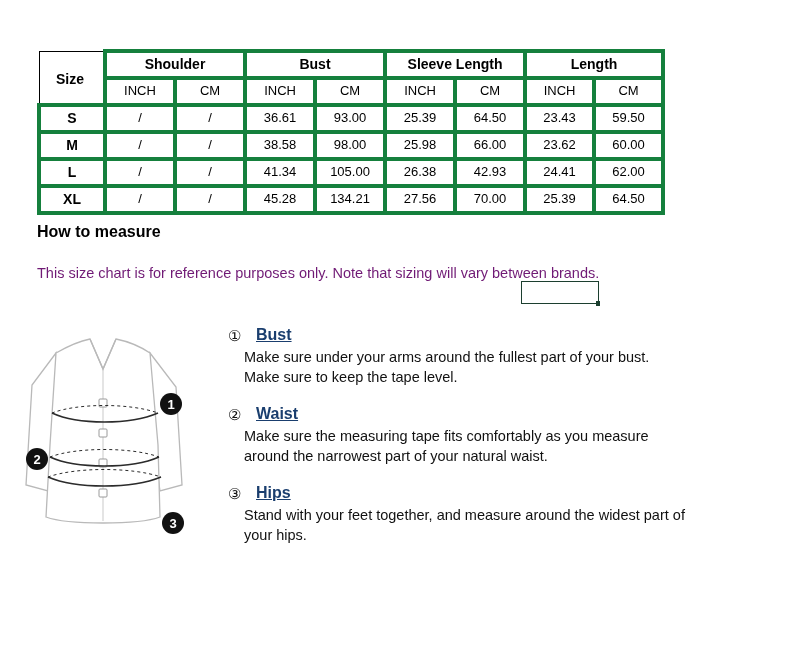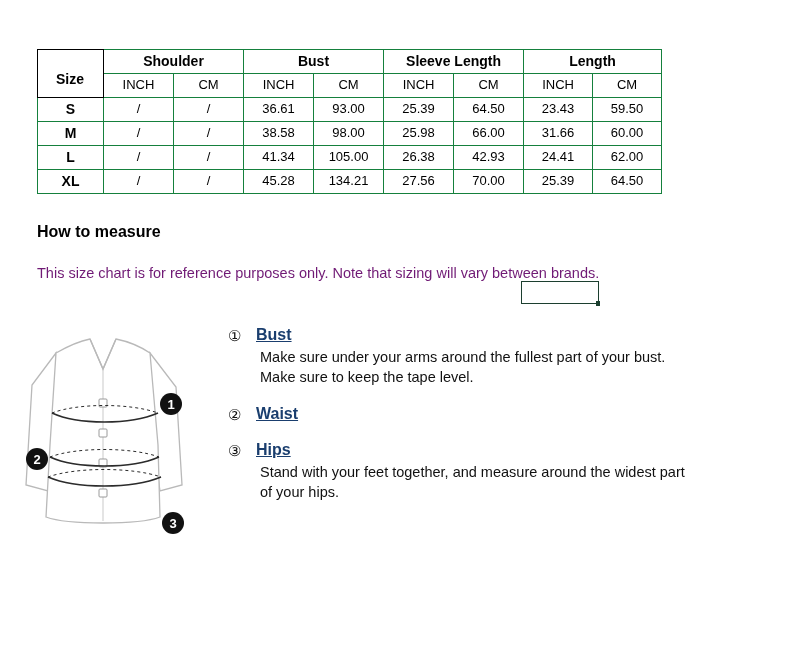--- a/index.html
+++ b/index.html
@@ -23,21 +23,21 @@
     top: 49px;
     width: 624px;
   }
   table.size-chart {
     border-collapse: collapse;
     width: 100%;
     table-layout: fixed;
   }
   table.size-chart th,
   table.size-chart td {
-    border: 1px solid #15803d;
+    border: 4px solid #15803d;
     text-align: center;
     font-size: 13px;
     font-family: "Liberation Sans", sans-serif;
     padding: 2px 0 3px 0;
     height: 18px;
     line-height: 16px;
   }
   table.size-chart th.group {
     font-weight: bold;
     font-size: 14px;
@@ -118,21 +118,21 @@
   }
   .measure-head {
     margin-left: 28px;
     font-size: 16px;
     font-weight: bold;
     color: #1a3e6e;
     text-decoration: underline;
     display: inline-block;
   }
   .measure-body {
-    margin-left: 32px;
+    margin-left: 16px;
     font-size: 14.5px;
     line-height: 20px;
     color: #111;
     margin-top: 3px;
   }
 </style>
 </head>
 <body>
 
 <div class="size-table-wrap">
@@ -180,21 +180,21 @@
         <td>59.50</td>
       </tr>
       <tr>
         <td class="sizelabel">M</td>
         <td>/</td>
         <td>/</td>
         <td>38.58</td>
         <td>98.00</td>
         <td>25.98</td>
         <td>66.00</td>
-        <td>31.66</td>
+        <td>23.62</td>
         <td>60.00</td>
       </tr>
       <tr>
         <td class="sizelabel">L</td>
         <td>/</td>
         <td>/</td>
         <td>41.34</td>
         <td>105.00</td>
         <td>26.38</td>
         <td>42.93</td>
@@ -270,20 +270,21 @@
 
   <div class="measure-item">
     <span class="measure-num">①</span>
     <span class="measure-head">Bust</span>
     <div class="measure-body">Make sure under your arms around the fullest part of your bust. Make sure to keep the tape level.</div>
   </div>
 
   <div class="measure-item">
     <span class="measure-num">②</span>
     <span class="measure-head">Waist</span>
+    <div class="measure-body">Make sure the measuring tape fits comfortably as you measure around the narrowest part of your natural waist.</div>
   </div>
 
   <div class="measure-item">
     <span class="measure-num">③</span>
     <span class="measure-head">Hips</span>
     <div class="measure-body">Stand with your feet together, and measure around the widest part of your hips.</div>
   </div>
 
 </div>
 

